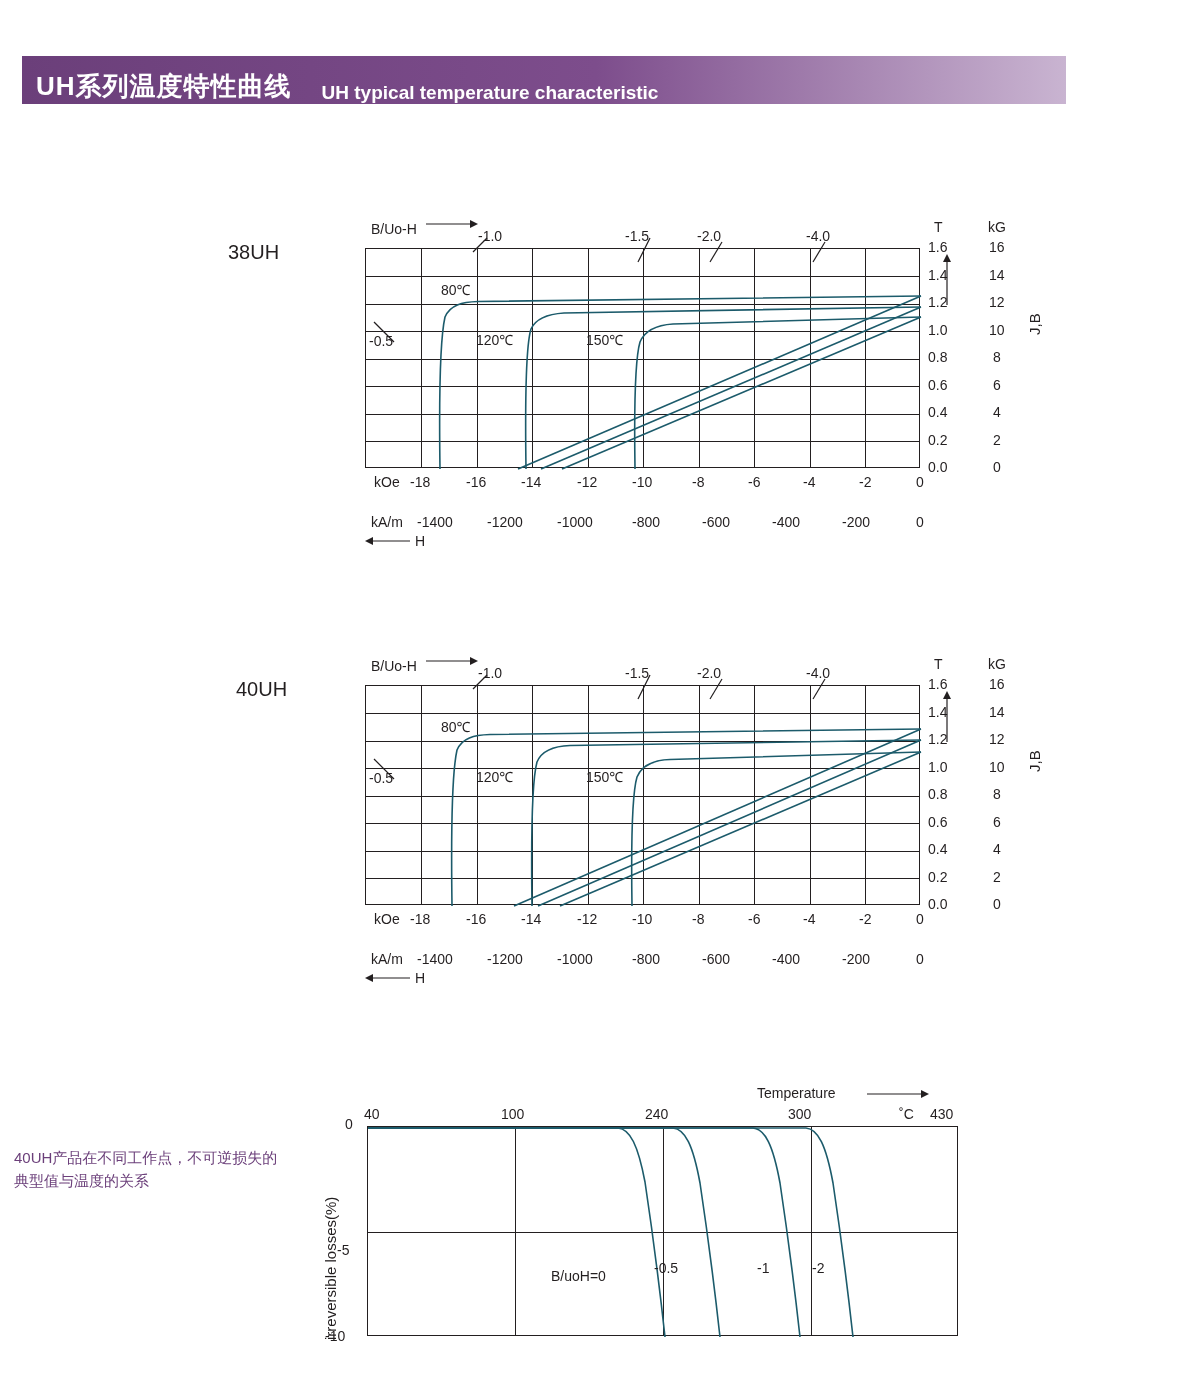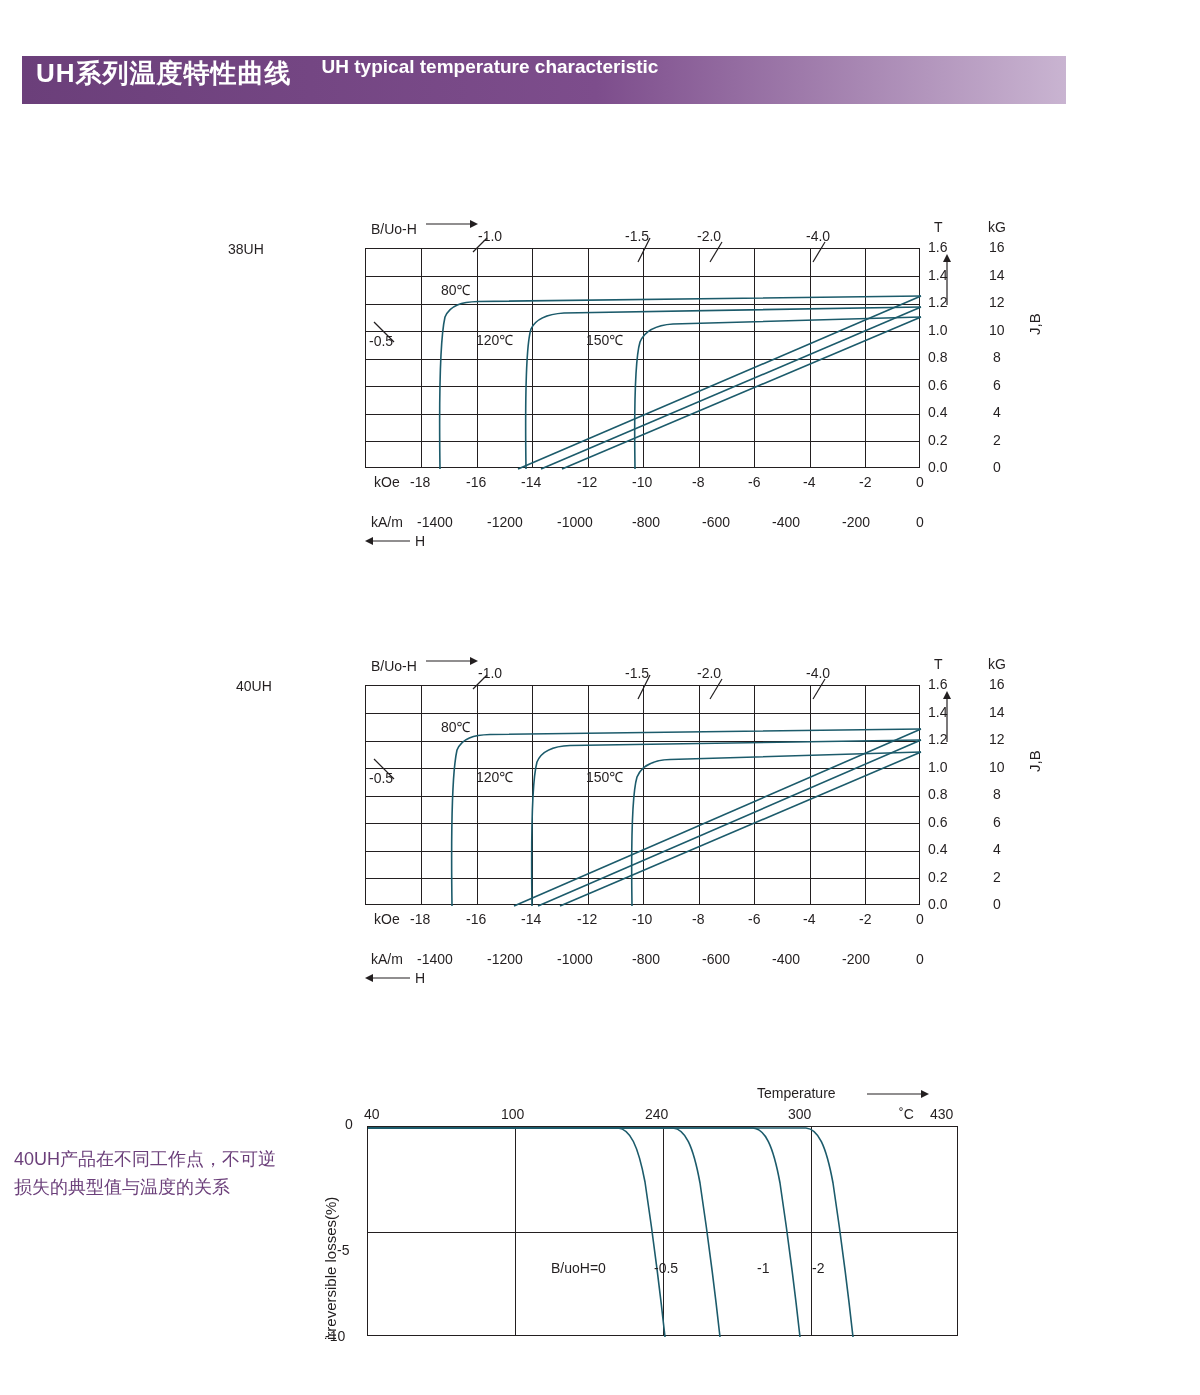--- a/index.html
+++ b/index.html
@@ -11,42 +11,42 @@
     position:relative;
     overflow:hidden;
   }
 
   
   .header {
     position:absolute;
     left:22px; top:56px;
     width:1044px; height:48px;
     background:linear-gradient(90deg,#6b3f7a 0%, #7d4d8c 55%, #c9b4d1 100%);
-    display:flex; align-items:flex-start;
+    display:flex; align-items:flex-end;
   }
   .header .cn {
     color:#ffffff;
     font-size:26px;
     font-weight:bold;
     margin-left:14px;
     letter-spacing:1px;
   }
   .header .en {
     color:#ffffff;
     font-size:19px;
     font-weight:bold;
     margin-left:30px;
   }
 
   
   .block { position:absolute; }
 
   .series-label {
     position:absolute;
-    font-size:14px;
+    font-size:20px;
     color:#231f20;
   }
 
   
   .bh-frame {
     position:absolute;
     border:1px solid #231f20;
     background:#ffffff;
   }
   .gridline-v, .gridline-h {
@@ -84,21 +84,21 @@
   }
   .curve-svg { position:absolute; left:0; top:0; overflow:visible; }
 
   
   .note {
     position:absolute;
     width:265px;
   }
   .note .cn {
     color:#6b3f7a;
-    font-size:18px;
+    font-size:15px;
     line-height:1.55;
     margin:0 0 28px 0;
   }
   .note .en {
     color:#2b4a7d;
     font-size:14.5px;
     line-height:1.55;
     margin:0;
   }
 
@@ -375,17 +375,17 @@
       <path d="M0 1 L250 1 C262 2 270 18 277 55 C283 95 291 155 297 210" fill="none" stroke="#1c5b6b" stroke-width="1.6"></path>
 
       <path d="M0 1 L305 1 C317 2 325 18 332 56 C338 96 346 156 352 210" fill="none" stroke="#1c5b6b" stroke-width="1.6"></path>
 
       <path d="M0 1 L385 1 C397 2 405 18 412 56 C418 96 426 156 432 210" fill="none" stroke="#1c5b6b" stroke-width="1.6"></path>
 
       <path d="M0 1 L438 1 C450 2 458 18 465 56 C471 96 479 156 485 210" fill="none" stroke="#1c5b6b" stroke-width="1.6"></path>
     </svg>
   </div>
 
-  <div class="small-lbl" style="left:551px;top:200px;">B/uoH=0</div>
+  <div class="small-lbl" style="left:551px;top:208px;">B/uoH=0</div>
   <div class="small-lbl" style="left:654px;top:200px;">-0.5</div>
   <div class="small-lbl" style="left:757px;top:200px;">-1</div>
   <div class="small-lbl" style="left:812px;top:200px;">-2</div>
 </div>
 
 </body></html>

